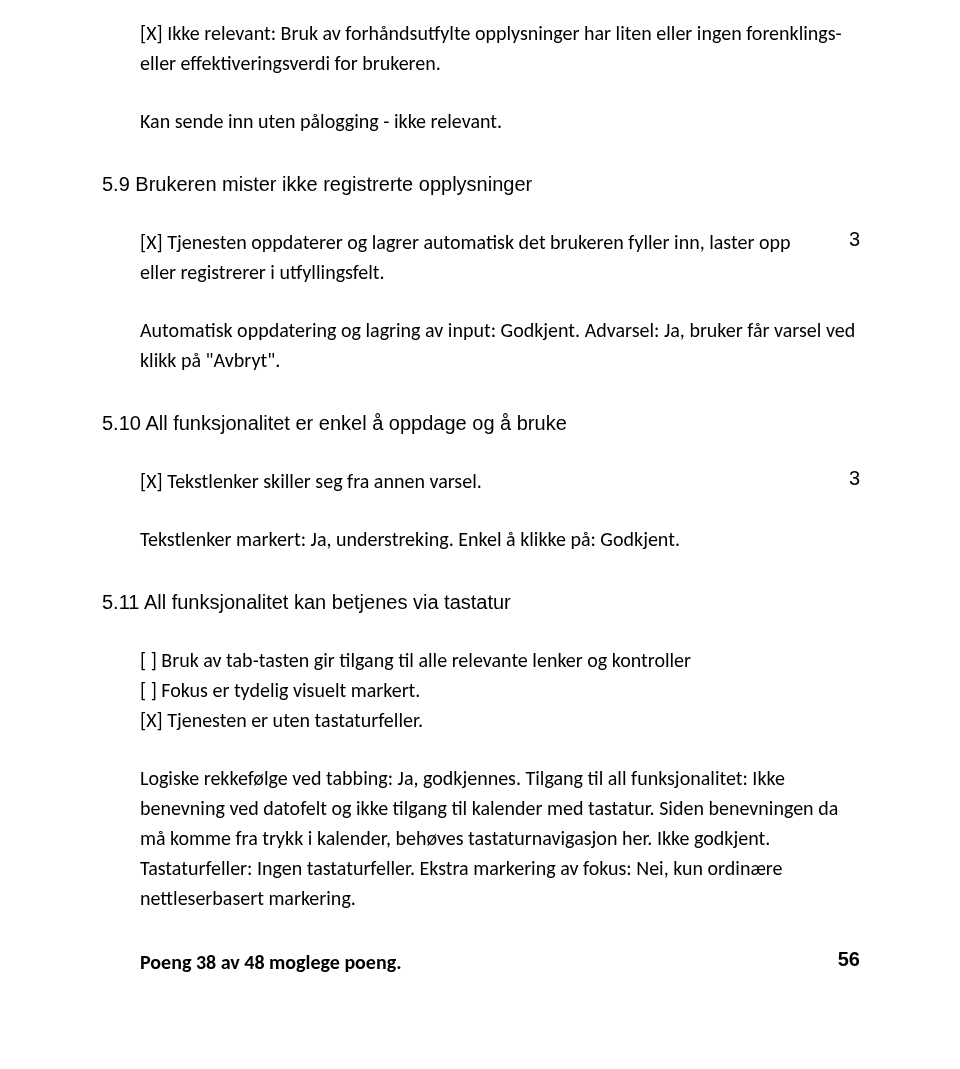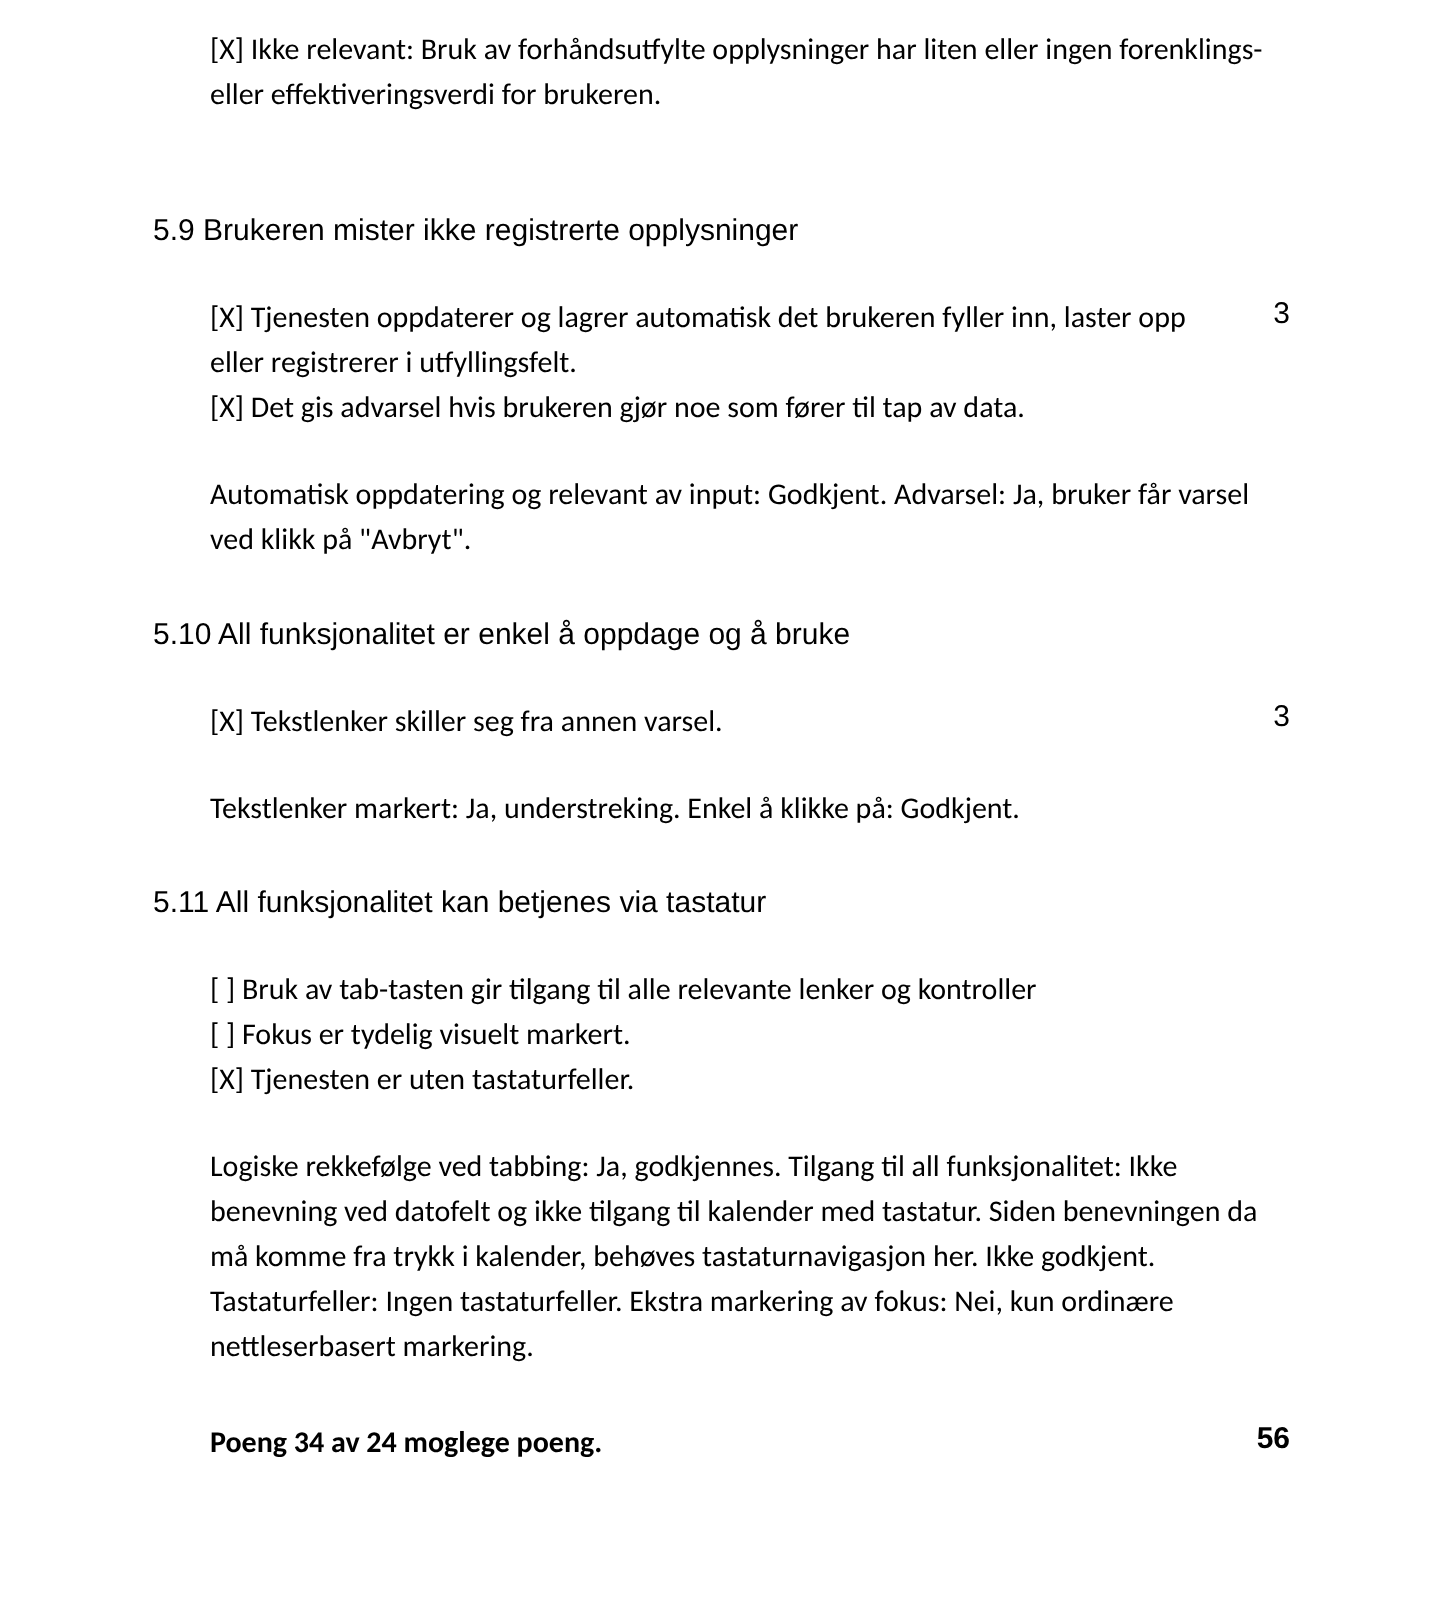--- a/index.html
+++ b/index.html
@@ -48,34 +48,34 @@
   .bold { font-weight: 700; }
 </style>
 </head>
 <body>
 
 <div class="page">
 
   <div class="indent">
     <p>[X] Ikke relevant: Bruk av forhåndsutfylte opplysninger har liten eller ingen forenklings- eller effektiveringsverdi for brukeren.</p>
     <div class="gap-md"></div>
+    <p>Kan sende inn uten pålogging - ikke relevant.</p>
   </div>
 
   <div class="gap-lg"></div>
 
   <p class="hdr">5.9 Brukeren mister ikke registrerte opplysninger</p>
   <div class="gap-md"></div>
   <div class="indent">
     <div class="row">
       <p class="left">[X] Tjenesten oppdaterer og lagrer automatisk det brukeren fyller inn, laster opp eller registrerer i utfyllingsfelt.</p>
       <div class="score">3</div>
     </div>
-    <p>[X] Det gis advarsel hvis brukeren gjør noe som fører til tap av data.</p>
     <div class="gap-md"></div>
-    <p>Automatisk oppdatering og relevant av input: Godkjent. Advarsel: Ja, bruker får varsel ved klikk på "Avbryt".</p>
+    <p>Automatisk oppdatering og lagring av input: Godkjent. Advarsel: Ja, bruker får varsel ved klikk på "Avbryt".</p>
   </div>
 
   <div class="gap-lg"></div>
 
   <p class="hdr">5.10 All funksjonalitet er enkel å oppdage og å bruke</p>
   <div class="gap-md"></div>
   <div class="indent">
     <div class="row">
       <p class="left">[X] Tekstlenker skiller seg fra annen varsel.</p>
       <div class="score">3</div>
@@ -92,17 +92,17 @@
     <p>[ ] Bruk av tab-tasten gir tilgang til alle relevante lenker og kontroller</p>
     <p>[ ] Fokus er tydelig visuelt markert.</p>
     <p>[X] Tjenesten er uten tastaturfeller.</p>
     <div class="gap-md"></div>
     <p>Logiske rekkefølge ved tabbing: Ja, godkjennes. Tilgang til all funksjonalitet: Ikke benevning ved datofelt og ikke tilgang til kalender med tastatur. Siden benevningen da må komme fra trykk i kalender, behøves tastaturnavigasjon her. Ikke godkjent. Tastaturfeller: Ingen tastaturfeller. Ekstra markering av fokus: Nei, kun ordinære nettleserbasert markering.</p>
   </div>
 
   <div class="gap-lg"></div>
 
   <div class="indent row">
-    <p class="bold left">Poeng 34 av 24 moglege poeng.</p>
+    <p class="bold left">Poeng 38 av 48 moglege poeng.</p>
     <div class="score bold">56</div>
   </div>
 
 </div>
 
 </body></html>

